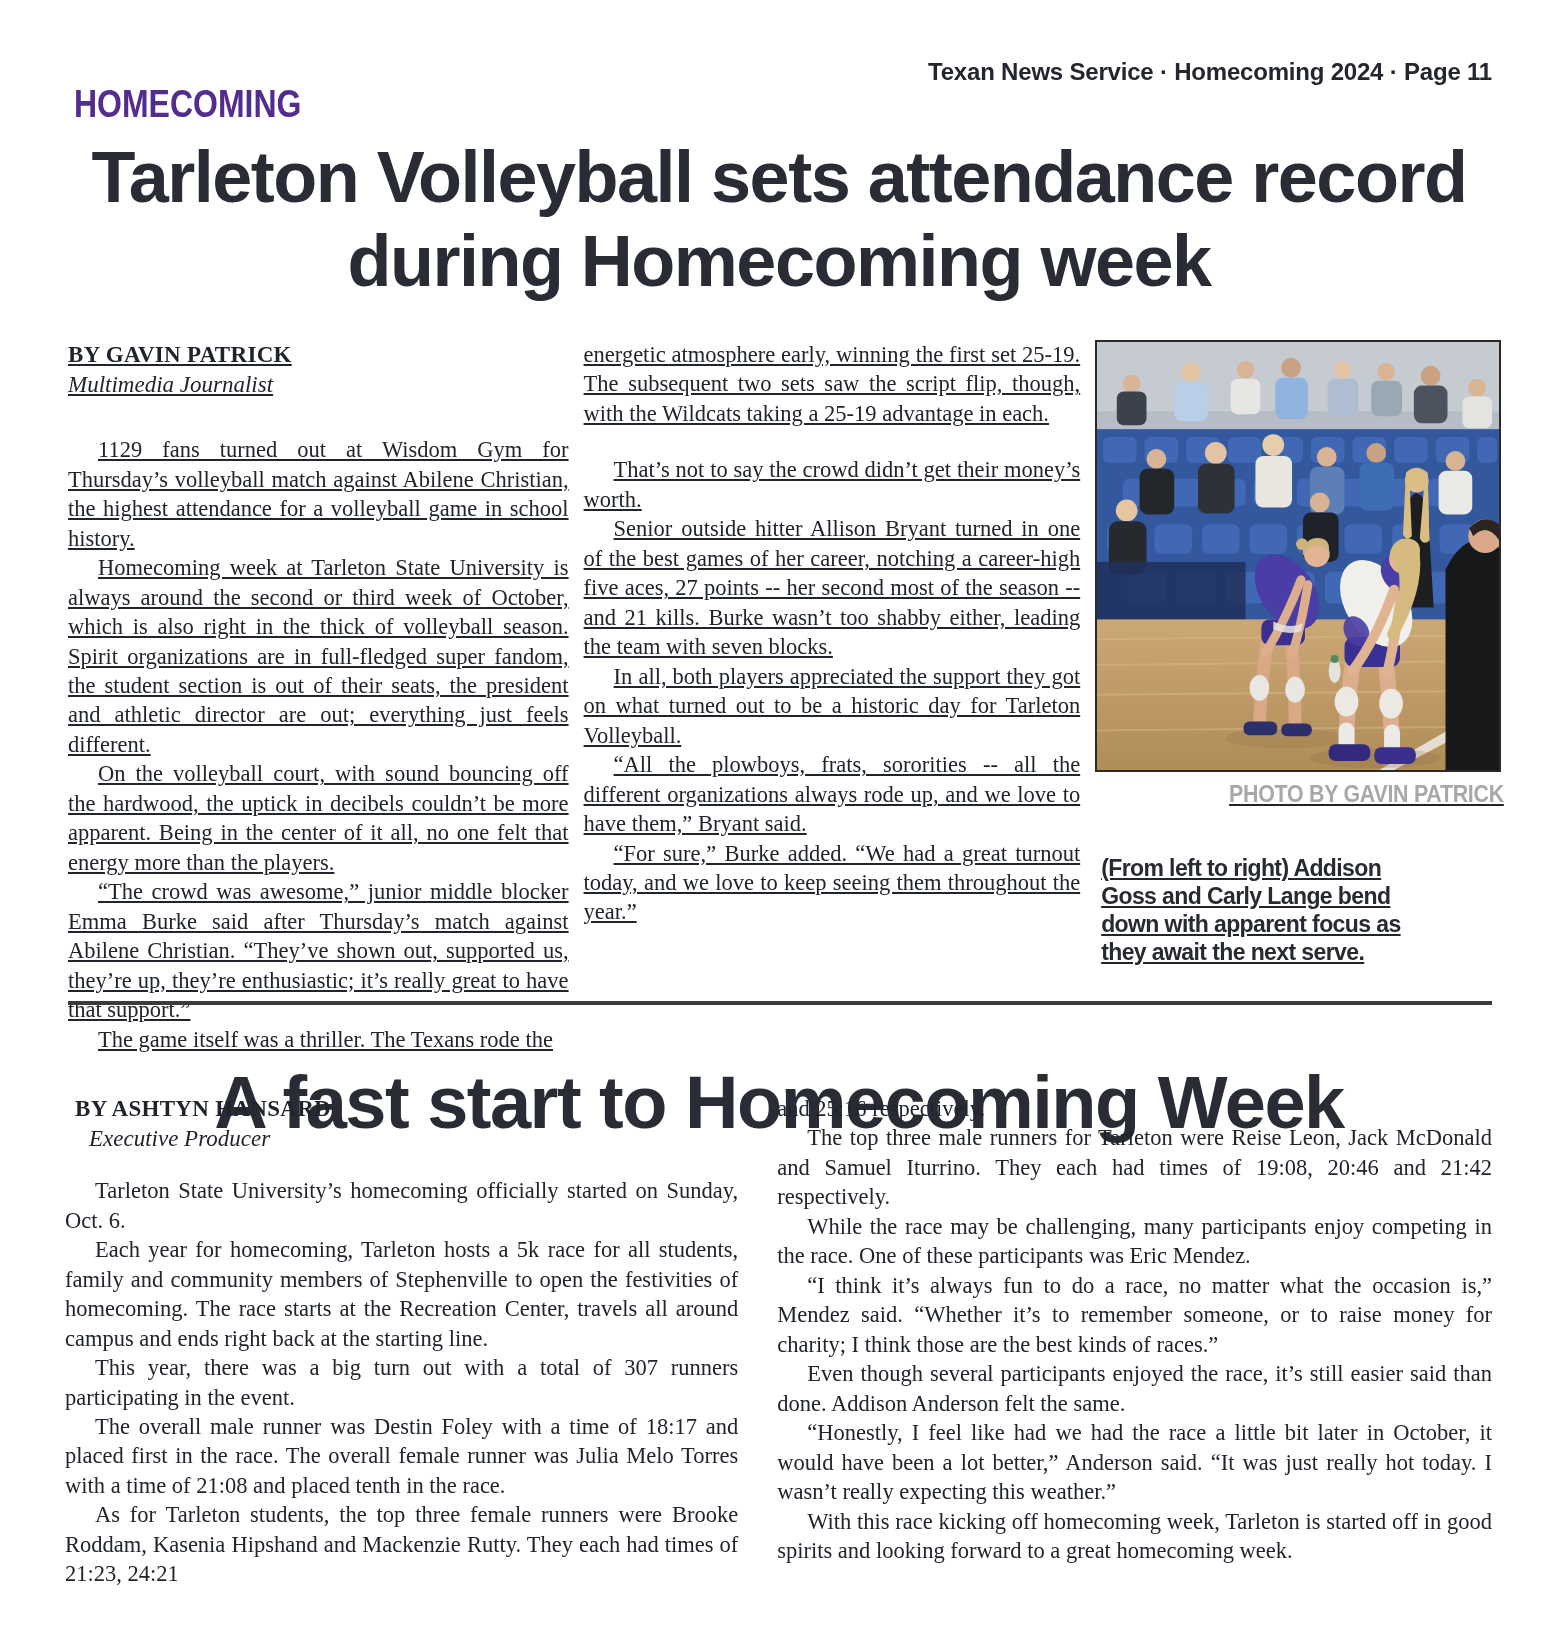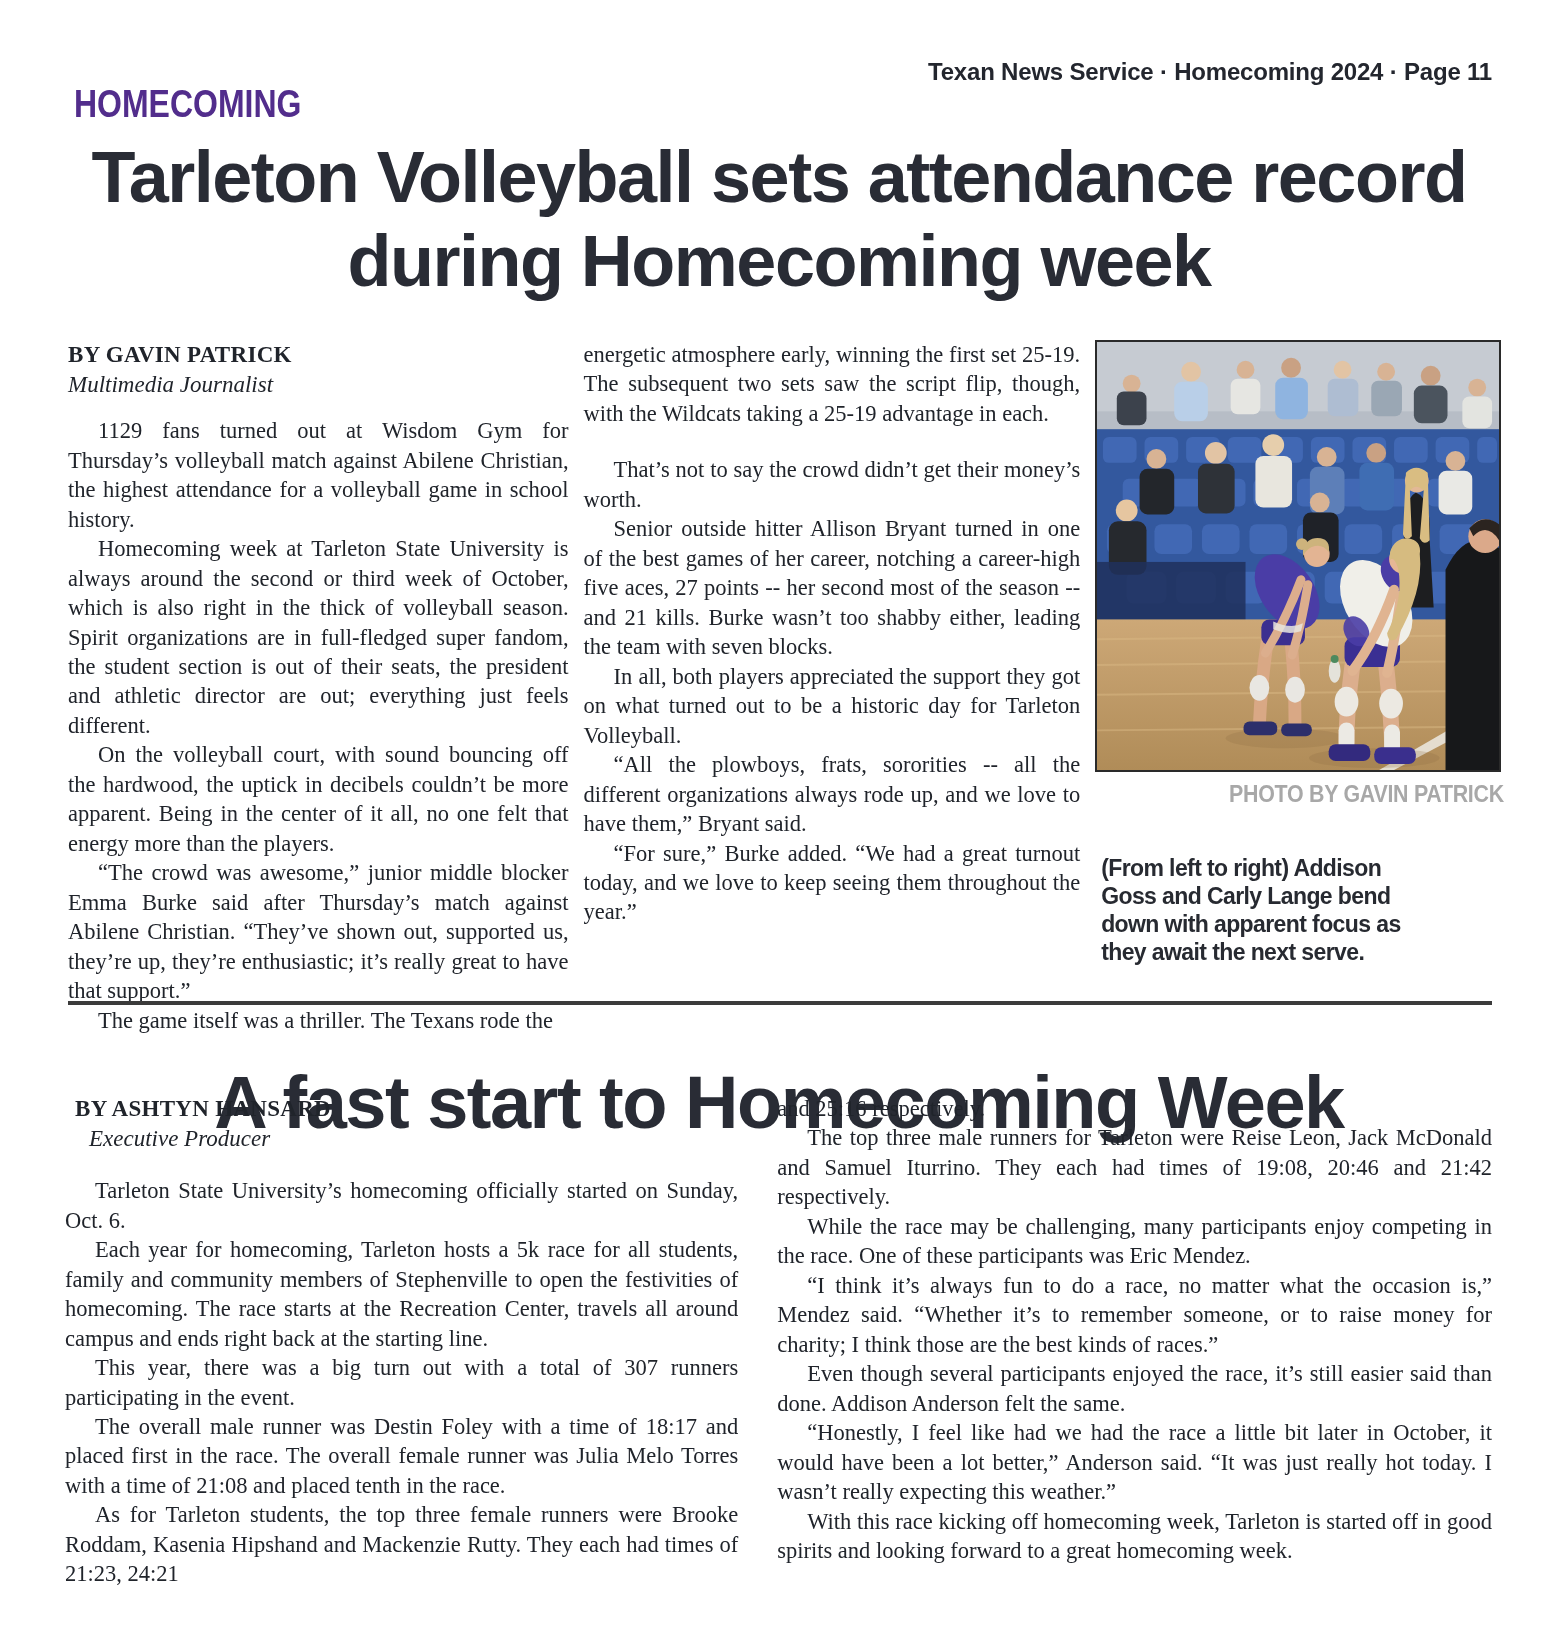--- a/index.html
+++ b/index.html
@@ -16,30 +16,30 @@
   .kicker {
     position:absolute; left:74px; top:82px;
     font-family:"Liberation Sans", sans-serif; font-weight:bold;
     font-size:39px; color:#522d8c; transform:scaleX(.82); transform-origin:left top;
   }
   .headline1 {
     position:absolute; left:40px; right:40px; top:136px; text-align:center;
     font-family:"Liberation Sans", sans-serif; font-weight:bold;
     font-size:72px; line-height:1.16; color:#292c35; letter-spacing:-1.5px;
   }
-  .article1 { position:absolute; left:68px; top:340px; width:1436px; display:flex; gap:15px; }
+  .article1 { position:absolute; left:68px; top:340px; width:1436px; display:flex; gap:15px;text-decoration:underline; }
   .a1col1 { width:502px; }
   .a1col2 { width:498px; }
   .photocol { width:410px; }
   .body-text { font-size:22.5px; line-height:1.31; text-align:justify; color:#20242b; }
   .para { text-indent:30px; }
   .noindent { text-indent:0; }
   .para-gap { height:27px; }
   .byline-name { font-weight:bold; font-size:23px; letter-spacing:.3px; }
-  .byline-title { font-style:italic; font-size:23px; margin-bottom:16px; }
+  .byline-title { font-style:italic; font-size:23px; margin-bottom:35px; }
   .photo-frame { width:406px; height:432px; border:2px solid #2a2a2a; background:#aab1bb; }
   .photo-frame svg { display:block; width:100%; height:100%; }
   .photo-credit {
     margin-top:9px; text-align:right;
     font-family:"Liberation Sans", sans-serif; font-weight:bold; font-size:23px;
     color:#a8a8a8; transform:scaleX(.93); transform-origin:right top; letter-spacing:-0.3px;
   }
   .photo-caption {
     margin-top:46px; width:346px; padding-left:6px;
     font-family:"Liberation Sans", sans-serif; font-weight:bold; font-size:23px;

